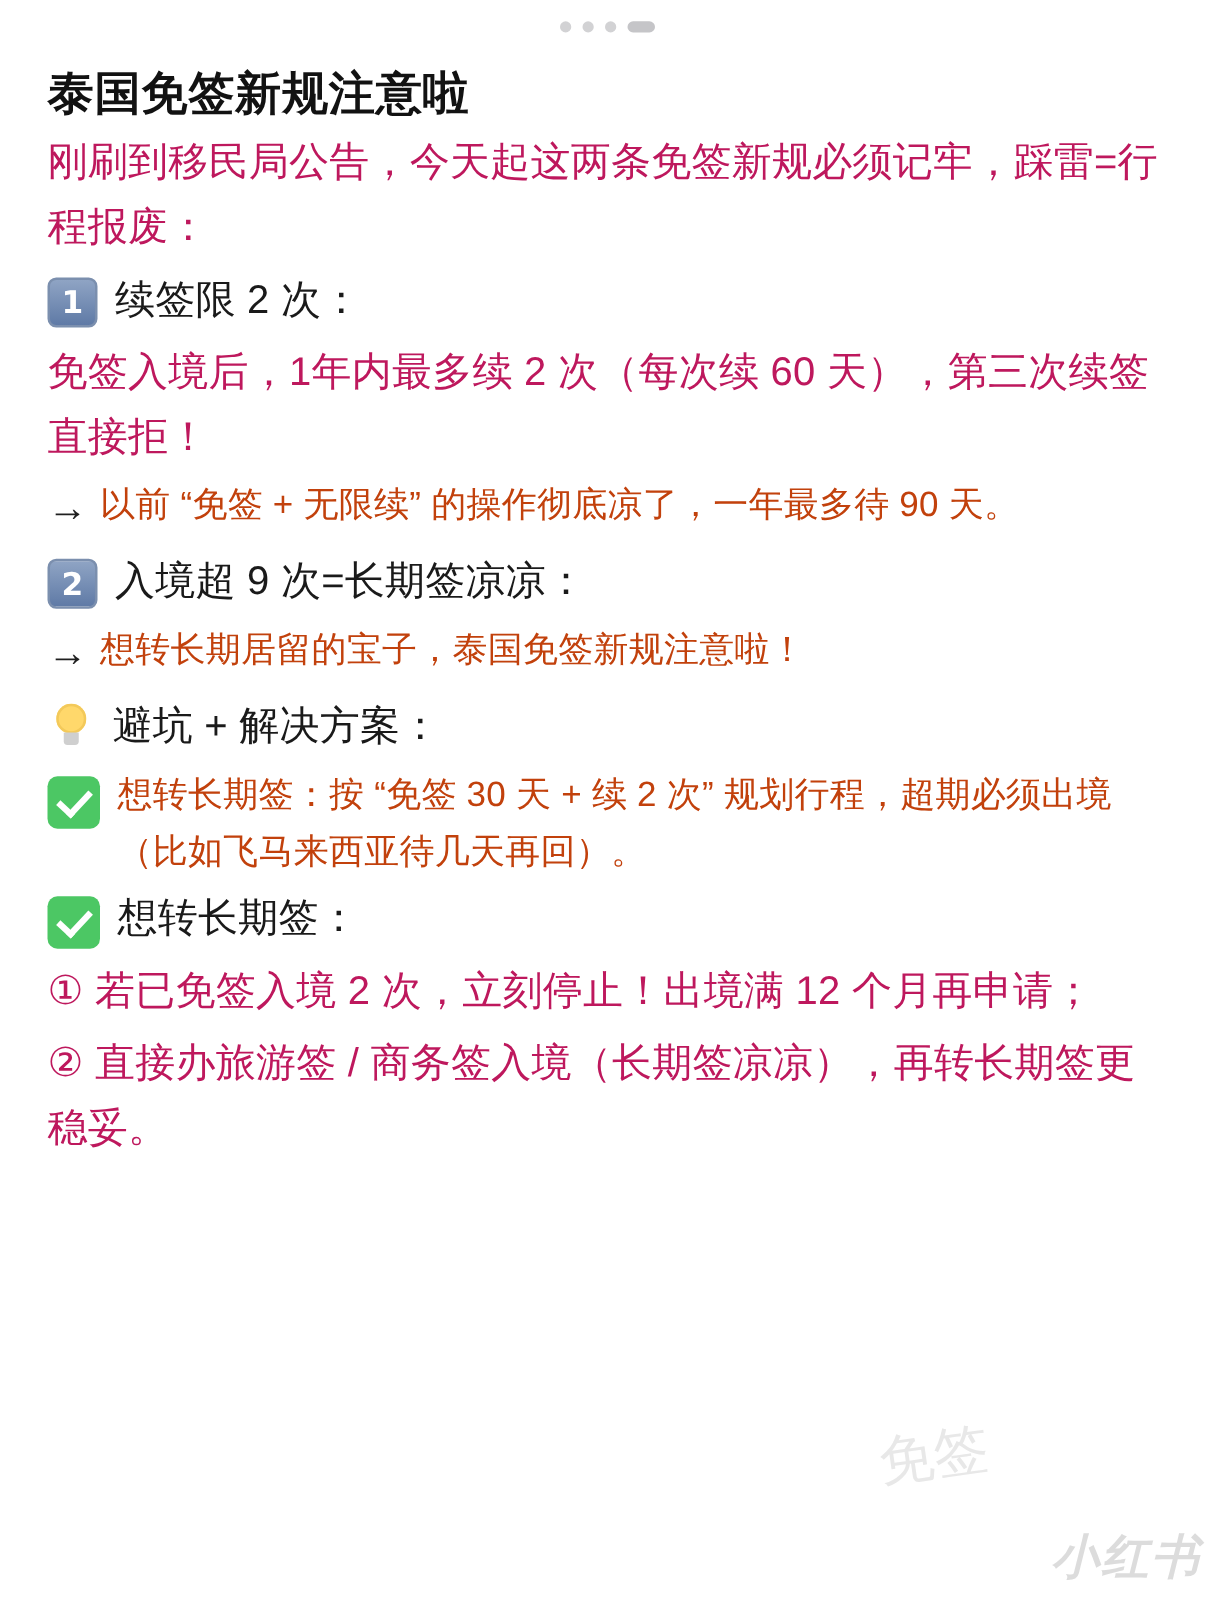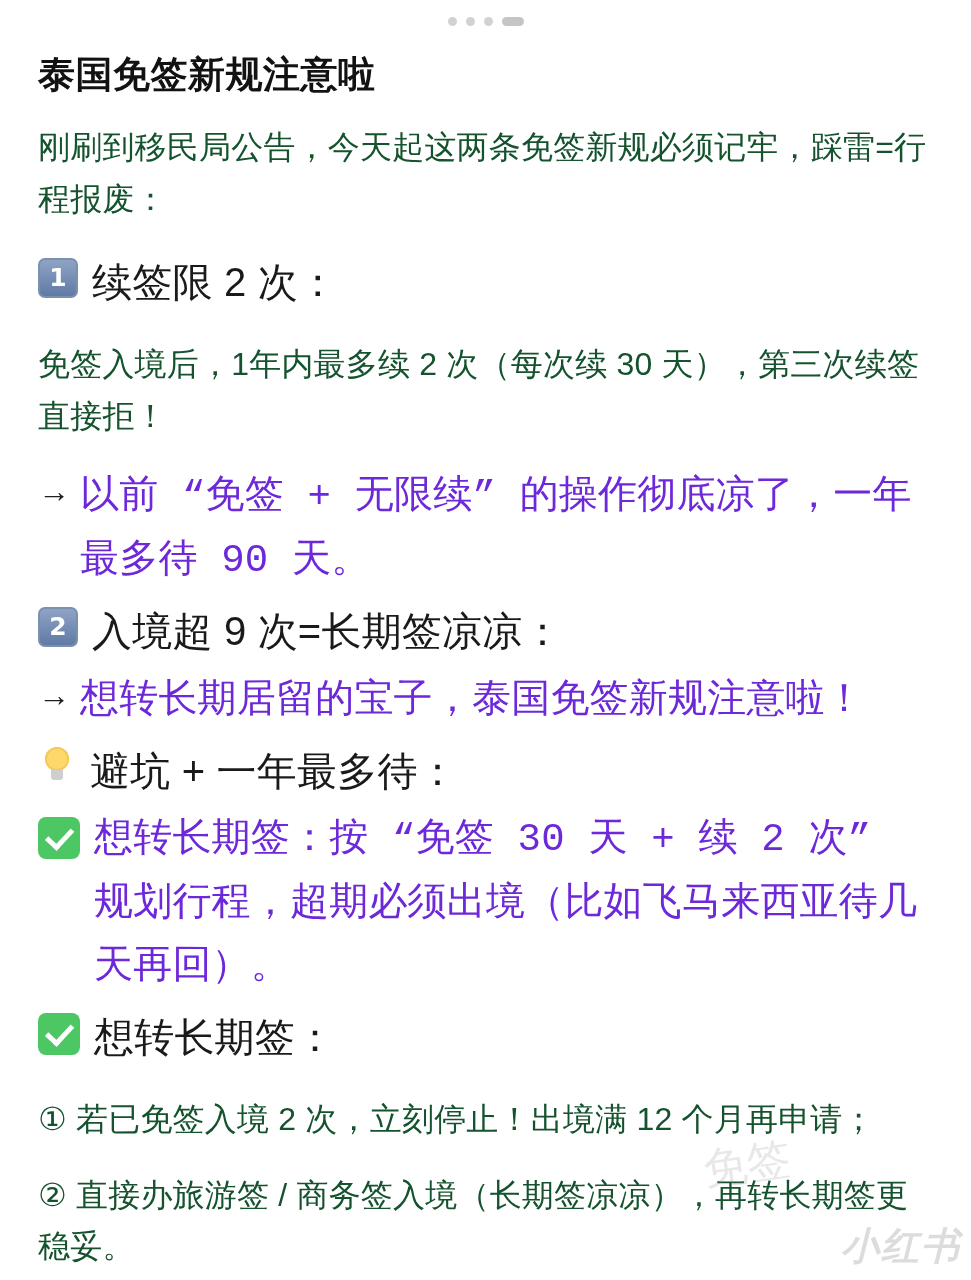--- a/index.html
+++ b/index.html
@@ -46,36 +46,35 @@
     font-size: 37px;
     font-weight: bold;
     letter-spacing: 0.5px;
     margin: 18px 0 6px 0;
     color: #121212;
     line-height: 1.25;
   }
   p.para {
     font-size: 32px;
     line-height: 1.62;
-    margin: 24px 0;
-    color: #14532d;
+    margin: 6px 0;
+    color: #be185d;
     letter-spacing: 0.2px;
   }
   .row {
     display: flex;
     align-items: flex-start;
     margin: 6px 0;
   }
   .row .body {
-    font-size: 39px;
-    line-height: 1.62;
-    color: #6d28d9;
+    font-size: 28px;
+    line-height: 1.62;
+    color: #c2410c;
     letter-spacing: 0.2px;
     flex: 1;
-    font-family: Liberation Mono, monospace;
   }
   
   .badge-num {
     width: 40px;
     height: 40px;
     min-width: 40px;
     border-radius: 7px;
     background: linear-gradient(#8fa4c4, #5f7aa6);
     border: 2px solid #7b8fae;
     color: #ffffff;
@@ -135,21 +134,21 @@
     background: #cfcfcf;
     border-radius: 0 0 3px 3px;
   }
   .arrow {
     font-size: 32px;
     line-height: 1.62;
     margin-right: 10px;
     color: #1f1f1f;
   }
   .heading-inline {
-    font-size: 40px;
+    font-size: 32px;
     line-height: 1.62;
     letter-spacing: 0.2px;
   }
   
   .watermark {
     position: absolute;
     right: 10px;
     bottom: 8px;
     text-align: right;
     color: rgba(120,120,120,0.30);
@@ -195,41 +194,41 @@
   </div>
 
   <h1 class="title">泰国免签新规注意啦</h1>
 
   <p class="para">刚刷到移民局公告，今天起这两条免签新规必须记牢，踩雷=行程报废：</p>
 
   <div class="row">
     <span class="badge-num">1</span>
     <span class="heading-inline">续签限 2 次：</span>
   </div>
-  <p class="para">免签入境后，1年内最多续 2 次（每次续 30 天），第三次续签直接拒！</p>
+  <p class="para">免签入境后，1年内最多续 2 次（每次续 60 天），第三次续签直接拒！</p>
   <div class="row">
     <span class="arrow">→</span>
     <span class="body">以前 “免签 + 无限续” 的操作彻底凉了，一年最多待 90 天。</span>
   </div>
 
   <div class="row">
     <span class="badge-num">2</span>
     <span class="heading-inline">入境超 9 次=长期签凉凉：</span>
   </div>
   <div class="row">
     <span class="arrow">→</span>
     <span class="body">想转长期居留的宝子，泰国免签新规注意啦！</span>
   </div>
 
   <div class="row">
     <span class="bulb">
       <span class="glass"></span>
         <span class="base"></span>
     </span>
-    <span class="heading-inline">避坑 + 一年最多待：</span>
+    <span class="heading-inline">避坑 + 解决方案：</span>
   </div>
 
   <div class="row">
     <span class="badge-check">
         <span class="tick"></span>
       </span>
     <span class="body"><span>想转长期签：</span><span>按 “免签 30 天 + 续 2 次” 规划行程，超期必须出境（比如飞马来西亚待几天再回）。</span></span>
   </div>
 
   <div class="row">

